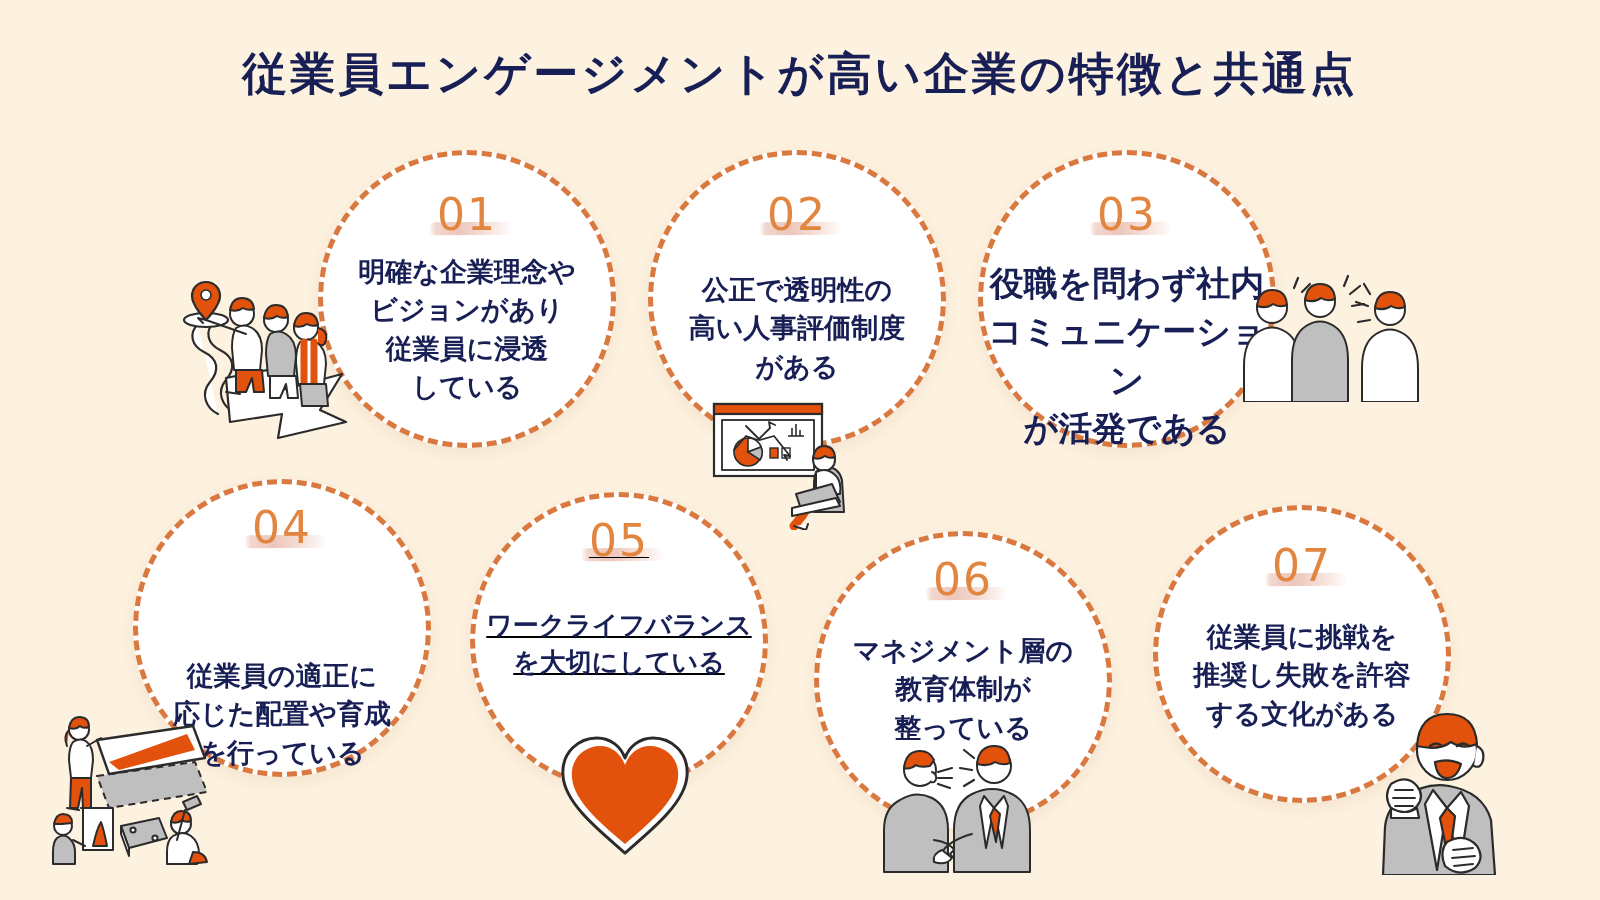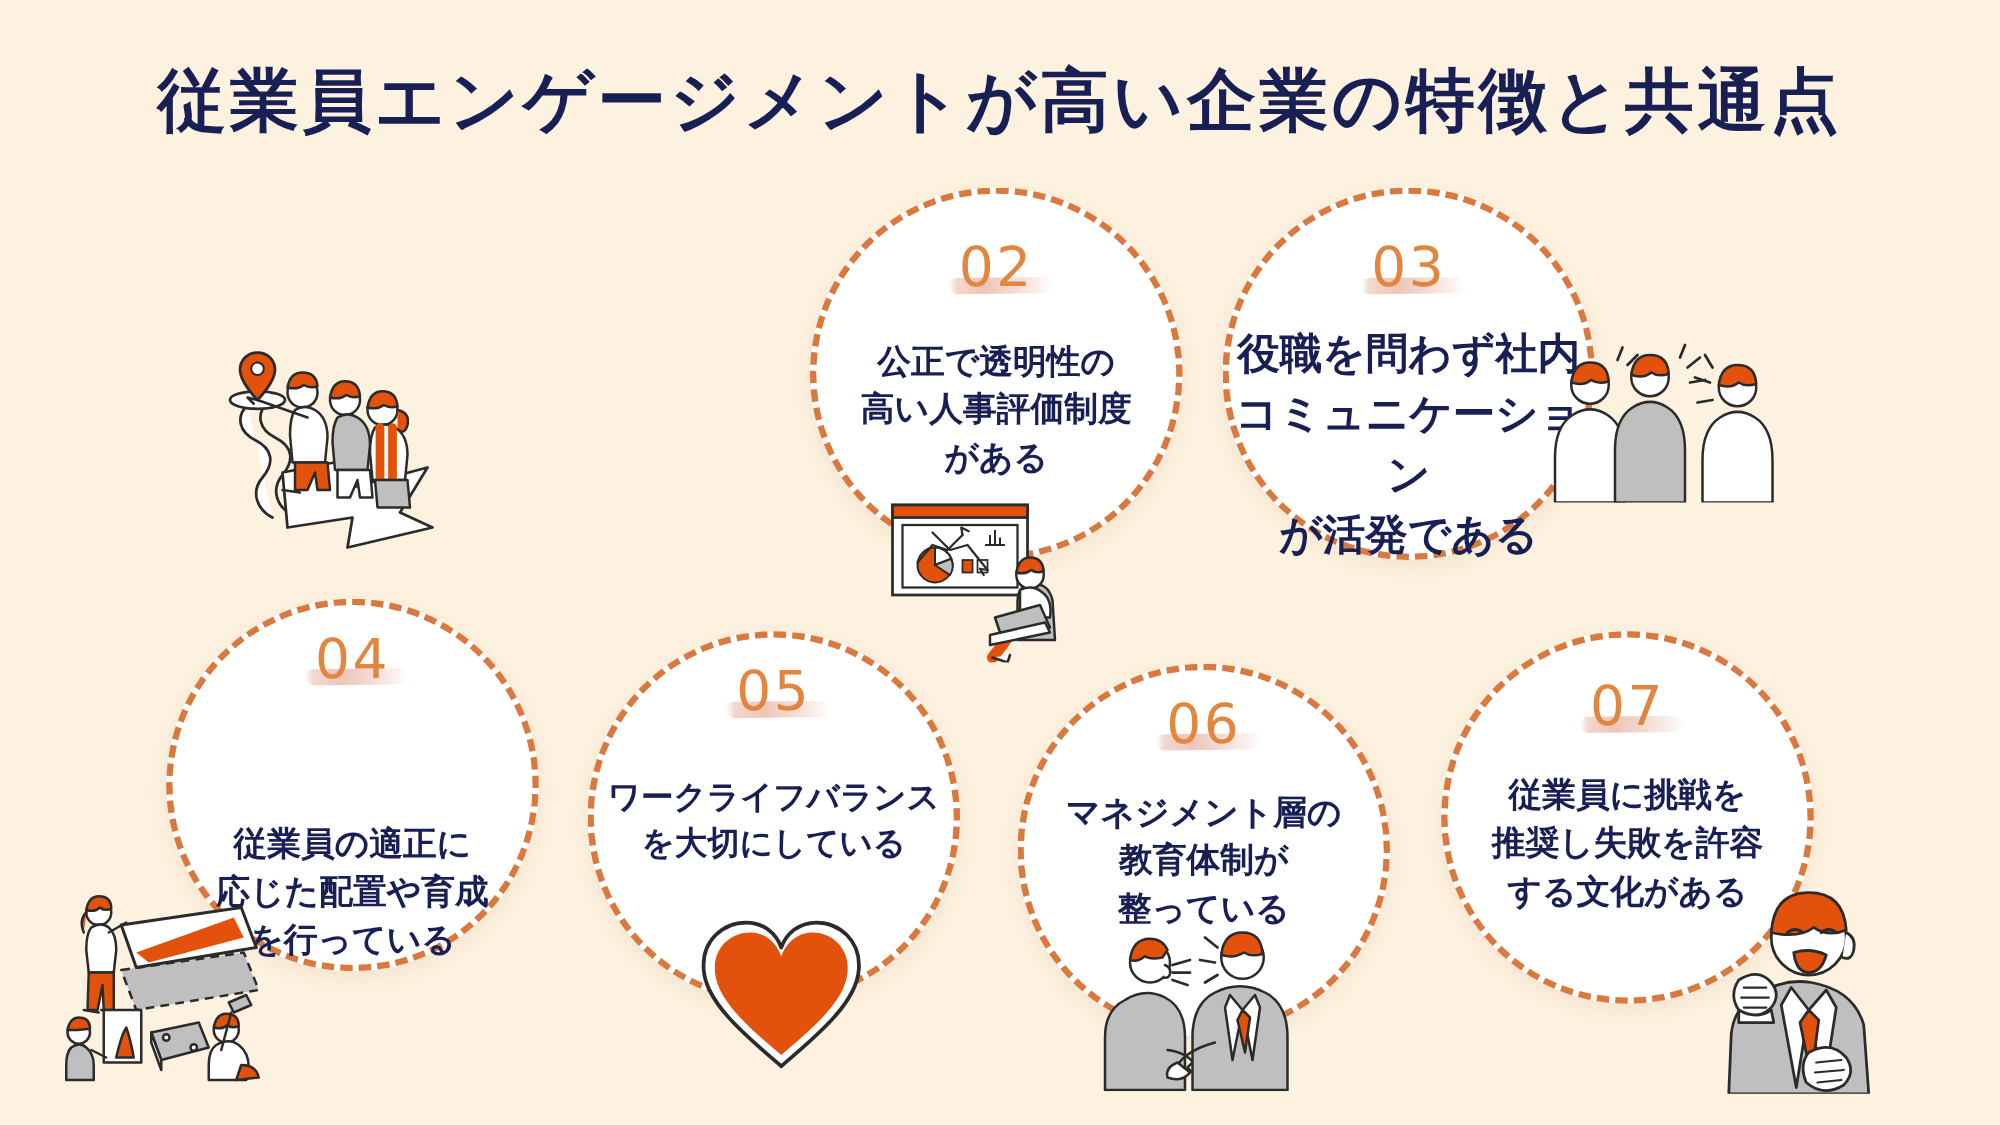--- a/index.html
+++ b/index.html
@@ -21,21 +21,21 @@
     background: #FDF2E0;
   }
 
   
   .title {
     position: absolute;
     top: 44px;
     left: 0;
     width: 1600px;
     text-align: center;
-    font-size: 55px;
+    font-size: 45px;
     font-weight: bold;
     letter-spacing: 3px;
     color: #181F55;
     white-space: nowrap;
   }
 
   
   .circle {
     position: absolute;
     border-radius: 50%;
@@ -86,21 +86,21 @@
     white-space: pre-line;
     z-index: 2;
   }
 
   
   #c1 { left: 318px;  top: 150px; width: 298px; height: 298px; }
   #c2 { left: 648px;  top: 150px; width: 298px; height: 298px; }
   #c3 { left: 978px;  top: 150px; width: 298px; height: 298px; }
   
   #c4 { left: 133px;  top: 479px; width: 298px; height: 298px; justify-content: space-between; }
-  #c5 { left: 470px;  top: 505px; width: 298px; height: 298px; }
+  #c5 { left: 470px;  top: 492px; width: 298px; height: 298px; text-decoration: underline; }
   #c6 { left: 814px;  top: 531px; width: 298px; height: 298px; align-items: center; }
   #c7 { left: 1153px; top: 505px; width: 298px; height: 298px; }
 
   #c1 .num-wrap { margin-top: 38px; }
   #c2 .num-wrap { margin-top: 38px; }
   #c3 .num-wrap { margin-top: 38px; }
   #c4 .num-wrap { margin-top: 22px; }
   #c5 .num-wrap { margin-top: 22px; }
   #c6 .num-wrap { margin-top: 22px; }
   #c7 .num-wrap { margin-top: 34px; }
@@ -371,20 +371,30 @@
         <path d="M112 152 q18 -10 30 4 q8 12 -2 22 q-16 10 -30 -2 q-6 -14 2 -24 z" fill="#FFFFFF"></path>
         <g fill="none" stroke-width="1.8">
           <line x1="118" y1="160" x2="138" y2="158"></line>
           <line x1="117" y1="168" x2="140" y2="166"></line>
           <line x1="119" y1="176" x2="138" y2="174"></line>
         </g>
       </g>
     </svg>
   </div>
 
+  <div class="circle" id="c1">
+    <span class="num-wrap">
+      <span class="num-swash"></span>
+      <span class="num">01</span>
+    </span>
+    <div class="circle-text">明確な企業理念や
+ビジョンがあり
+従業員に浸透
+している</div>
+  </div>
 
   <div class="circle" id="c2">
     <span class="num-wrap">
       <span class="num-swash"></span>
       <span class="num">02</span>
     </span>
     <div class="circle-text">公正で透明性の
 高い人事評価制度
 がある</div>
   </div>

